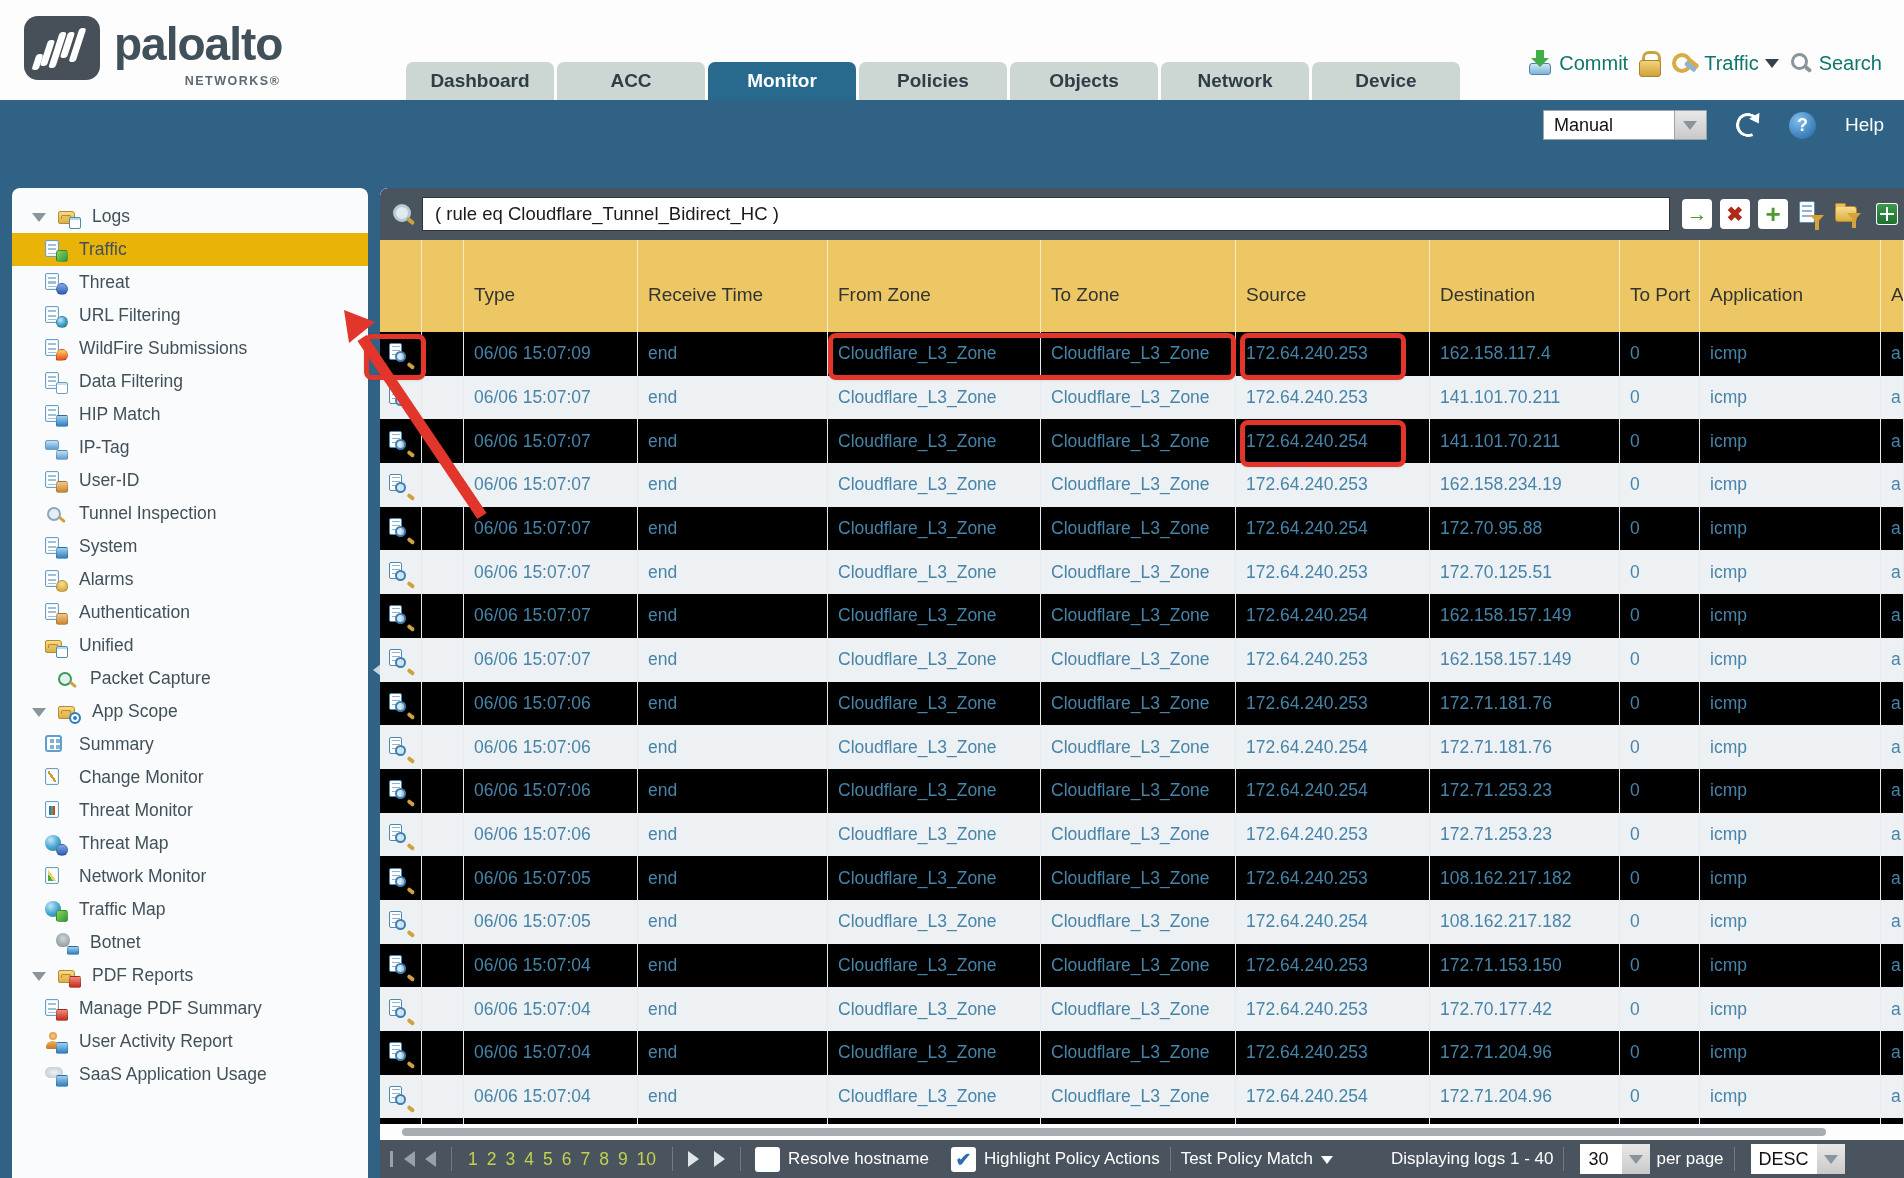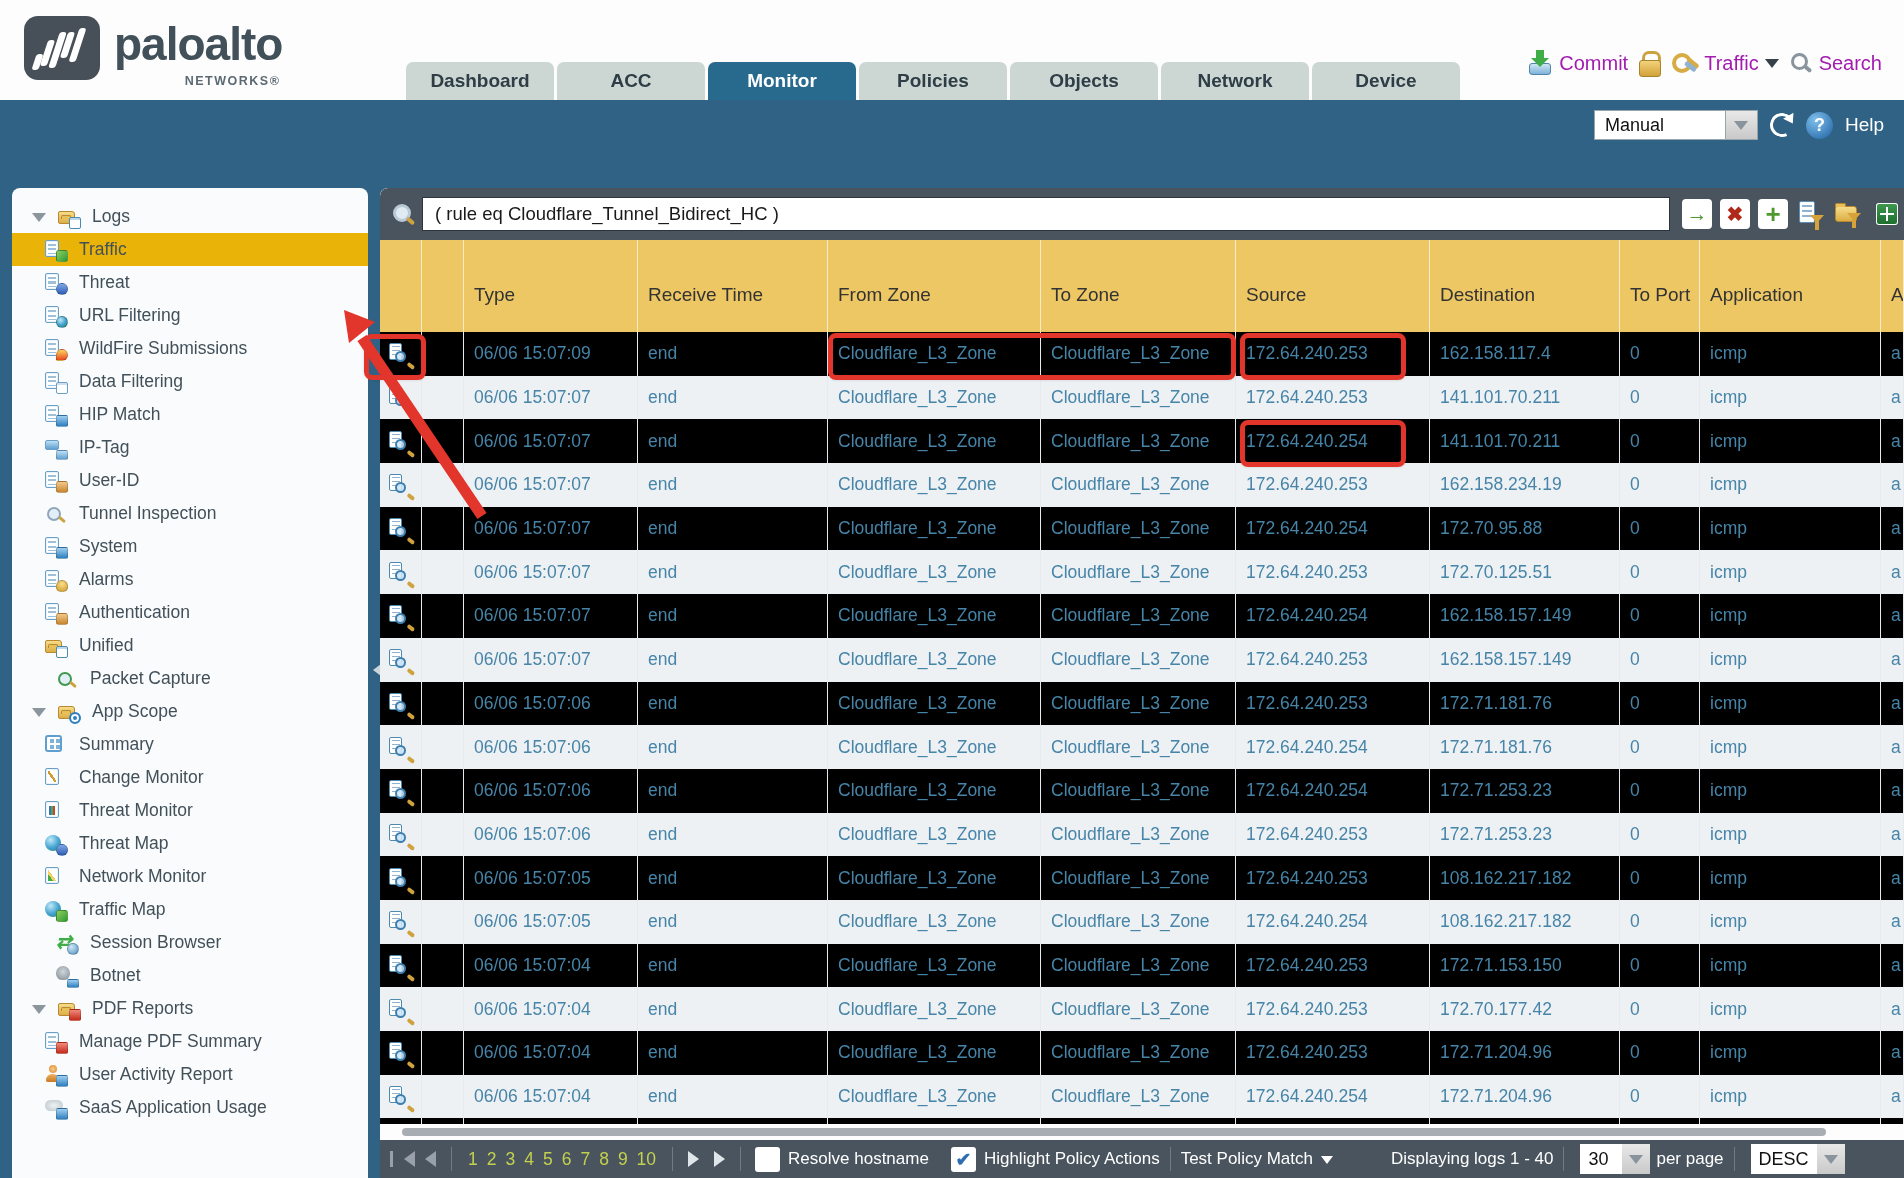--- a/index.html
+++ b/index.html
@@ -17,39 +17,39 @@
   .logomark i:nth-child(4){left:40px;height:26px;bottom:22px}
   .logomark i:nth-child(5){left:50px;height:34px;bottom:18px}
   .logotext{margin-left:14px;position:relative}
   .logotext .main{font-size:46px;font-weight:bold;color:#42505a;letter-spacing:-1px;line-height:56px}
   .logotext .sub{position:absolute;right:2px;top:58px;font-size:12.5px;letter-spacing:1.5px;color:#5c6a74;font-weight:bold}
 
   .tabbar{position:absolute;left:406px;bottom:0;display:flex;gap:3px}
   .tab{width:148px;height:38px;background:#ccd6d3;border-radius:7px 7px 0 0;display:flex;align-items:center;justify-content:center;font-size:19px;font-weight:bold;color:#2e3d46;cursor:default}
   .tab.active{background:#276a8e;color:#fff}
 
-  .utils{position:absolute;right:22px;top:50px;display:flex;align-items:center;gap:10px;font-size:20px;color:#a21caf}
+  .utils{position:absolute;right:22px;top:50px;display:flex;align-items:center;gap:10px;font-size:20px;color:#0f766e}
   .u-item{display:flex;align-items:center;gap:6px}
   .ic-commit{position:relative;width:26px;height:26px}
   .ic-commit .tray{position:absolute;left:2px;bottom:1px;width:22px;height:12px;background:linear-gradient(#cfe6f5,#7fb3d9);border:1.5px solid #4d84ad;border-radius:3px}
   .ic-commit .arr{position:absolute;left:9px;top:0;width:8px;height:10px;background:#3fae49}
   .ic-commit .arr::after{content:"";position:absolute;left:-5px;top:8px;border:9px solid transparent;border-top-color:#3fae49;border-bottom:none}
   .ic-lock{position:relative;width:22px;height:26px}
   .ic-lock::before{content:"";position:absolute;left:4px;top:1px;width:13px;height:12px;border:3px solid #caa23f;border-bottom:none;border-radius:7px 7px 0 0}
   .ic-lock::after{content:"";position:absolute;left:1px;top:10px;width:20px;height:15px;background:linear-gradient(#f2d27a,#d2a23a);border:1px solid #a8842e;border-radius:3px}
   .ic-keys{position:relative;width:28px;height:26px}
   .ic-keys::before{content:"";position:absolute;left:2px;top:3px;width:12px;height:12px;border:4px solid #d8ac44;border-radius:50%}
   .ic-keys::after{content:"";position:absolute;left:14px;top:14px;width:13px;height:5px;background:#8fb3d0;transform:rotate(38deg);border-radius:2px;box-shadow:0 -4px 0 #d8ac44}
   .ic-mag{position:relative;width:24px;height:24px}
   .ic-mag::before{content:"";position:absolute;left:2px;top:2px;width:11px;height:11px;border:3px solid #8a949c;border-radius:50%}
   .ic-mag::after{content:"";position:absolute;left:15px;top:16px;width:8px;height:4px;background:#8a949c;transform:rotate(40deg);border-radius:2px}
   .caret{width:0;height:0;border:7px solid transparent;border-top:9px solid #35414a;margin-top:8px}
 
   
-  .bandctl{position:absolute;top:110px;right:20px;display:flex;align-items:center;gap:12px}
+  .bandctl{position:absolute;top:110px;right:20px;display:flex;align-items:center;gap:29px}
   .select{display:flex}
   .select .val{background:#fff;border:1px solid #9aa4ab;height:30px;display:flex;align-items:center;padding:0 10px;font-size:18px;color:#111}
   .select .btn{width:32px;height:30px;background:linear-gradient(#e8e8e8,#c9c9c9);border:1px solid #9aa4ab;border-left:none;display:flex;align-items:center;justify-content:center}
   .select .btn::after{content:"";border:7px solid transparent;border-top:9px solid #8a949c;margin-top:8px}
   .ic-refresh{position:relative;width:24px;height:24px;border:3.5px solid #fff;border-radius:50%;border-right-color:transparent;transform:rotate(20deg)}
   .ic-refresh::after{content:"";position:absolute;right:-7px;top:-3px;border:6px solid transparent;border-left:9px solid #fff;transform:rotate(40deg)}
   .ic-help{width:27px;height:27px;border-radius:50%;background:radial-gradient(circle at 35% 30%,#7fc0ef,#1d5f9e);color:#fff;font-weight:bold;font-size:18px;display:flex;align-items:center;justify-content:center}
   .helplbl{color:#fff;font-size:19px}
 
   
@@ -394,28 +394,20 @@
     <div class="trow d1">
       <span class="tind"></span>
       <span class="tico i-trafmap">
         <i class="a globe"></i>
         <i class="b"></i>
       </span>
       <span class="tlabel">Traffic Map</span>
     </div>
     <div class="trow d0">
       <span class="texp none"></span>
-      <span class="tico i-session">
-        <i class="a "></i>
-        <i class="b"></i>
-      </span>
-      <span class="tlabel">Session Browser</span>
-    </div>
-    <div class="trow d0">
-      <span class="texp none"></span>
       <span class="tico i-botnet">
         <i class="a "></i>
         <i class="b"></i>
       </span>
       <span class="tlabel">Botnet</span>
     </div>
     <div class="trow d0">
       <span class="texp open"></span>
       <span class="tico i-pdf">
         <i class="a fold"></i>

